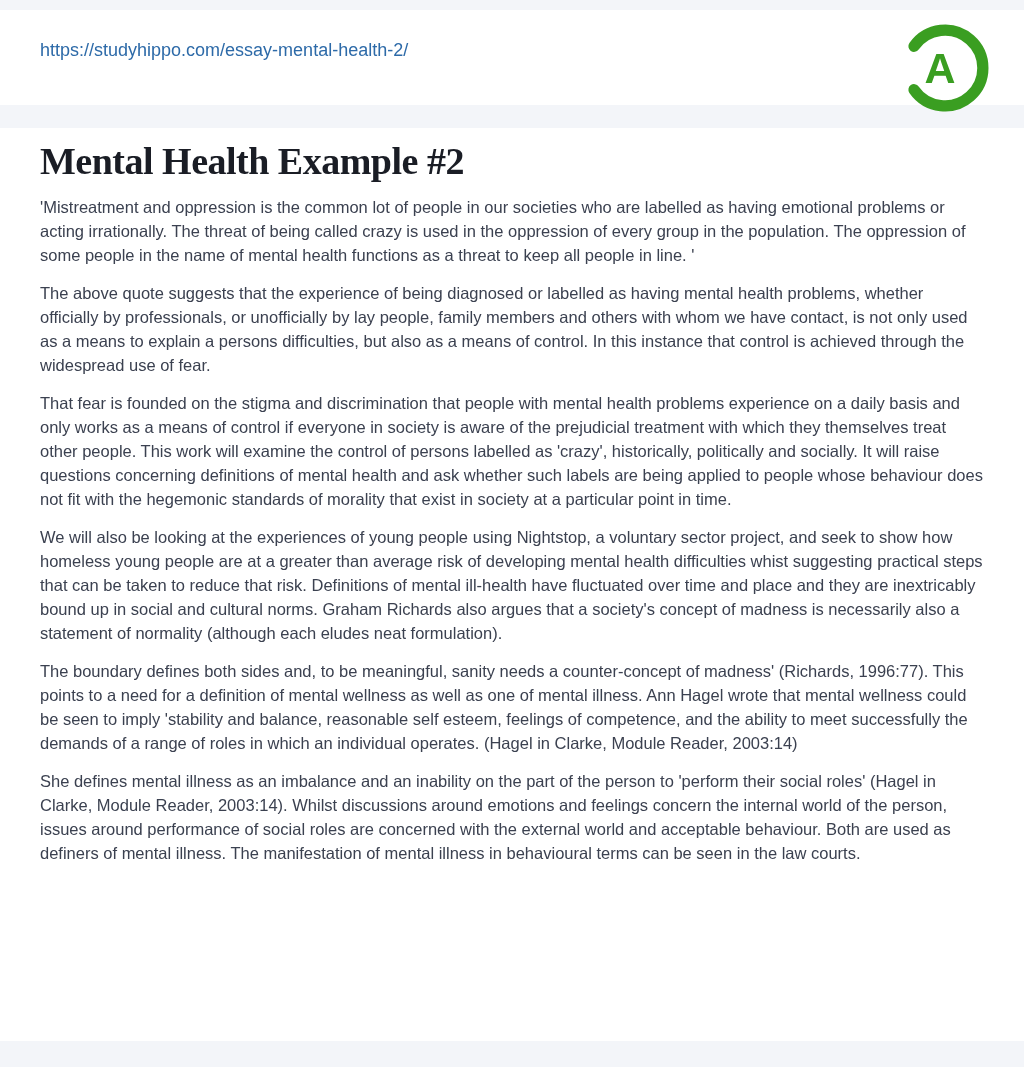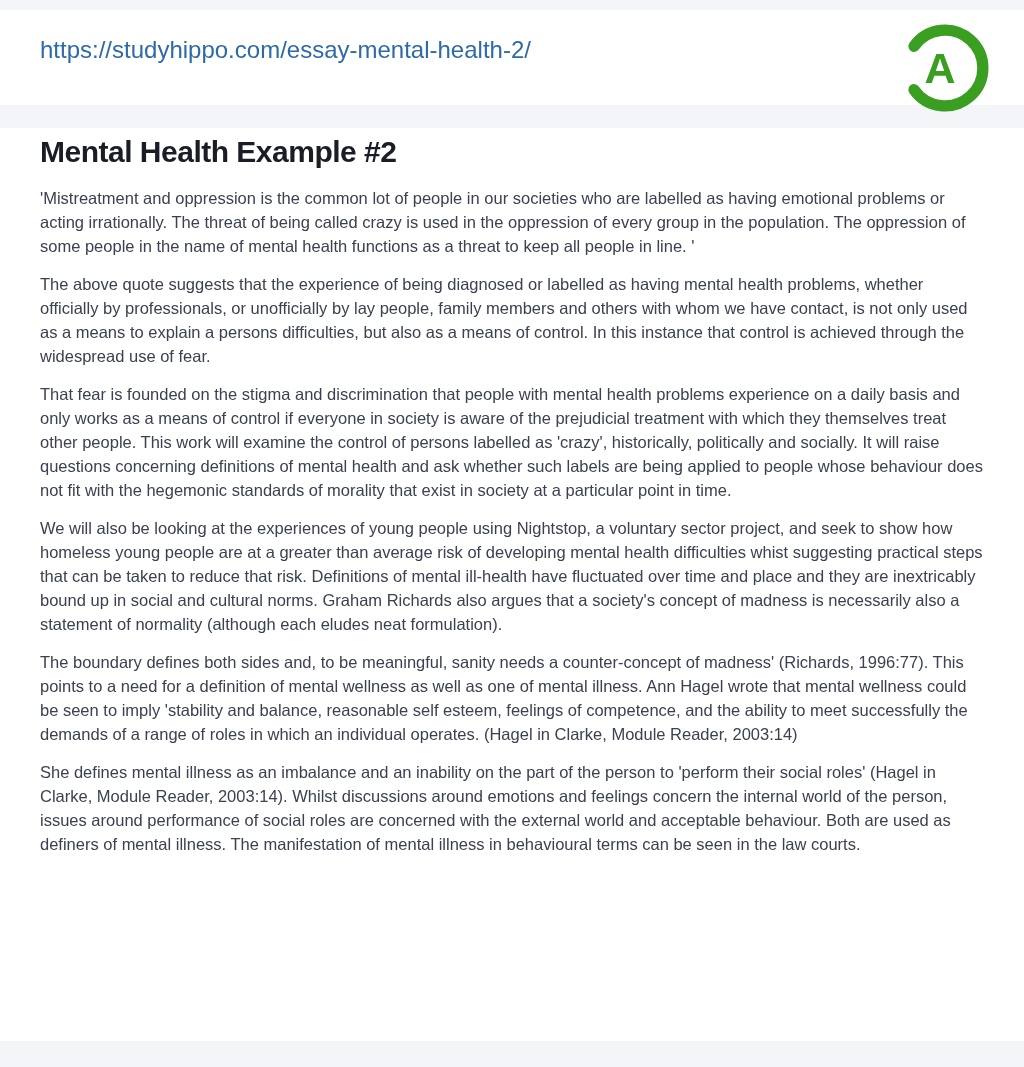--- a/index.html
+++ b/index.html
@@ -32,47 +32,48 @@
   .site-title {
     margin: 0 0 10px 0;
     font-size: 27px;
     line-height: 32px;
     font-weight: 700;
     color: var(--blue);
     letter-spacing: 0.2px;
   }
   .site-url {
     display: inline-block;
-    font-size: 24px;
+    font-size: 18px;
     line-height: 20px;
     color: var(--blue);
     text-decoration: none;
   }
   .logo-wrap {
     position: absolute;
     top: 12px;
     right: 34px;
     width: 90px;
     height: 92px;
   }
 
   .content {
     height: 913px;
     background: #ffffff;
     padding: 0 40px;
     box-sizing: border-box;
     overflow: hidden;
   }
   .article-title {
-    margin: 2px 0 12px 0;
-    font-size: 30px;
+    margin: 11px 0 12px 0;
+    font-size: 38px;
     line-height: 44px;
     font-weight: 700;
     color: var(--title);
     letter-spacing: -0.5px;
+    font-family: Liberation Serif, serif;
   }
   .essay-paragraph {
     margin: 8px 0 14px 0;
     font-size: 16.5px;
     line-height: 24px;
     color: var(--body);
   }
 </style>
 </head>
 <body style="--band: #f3f5f9; --blue: #2d6aa8; --green: #3a9e21; --title: #1a1d25; --body: #3b4150;">

